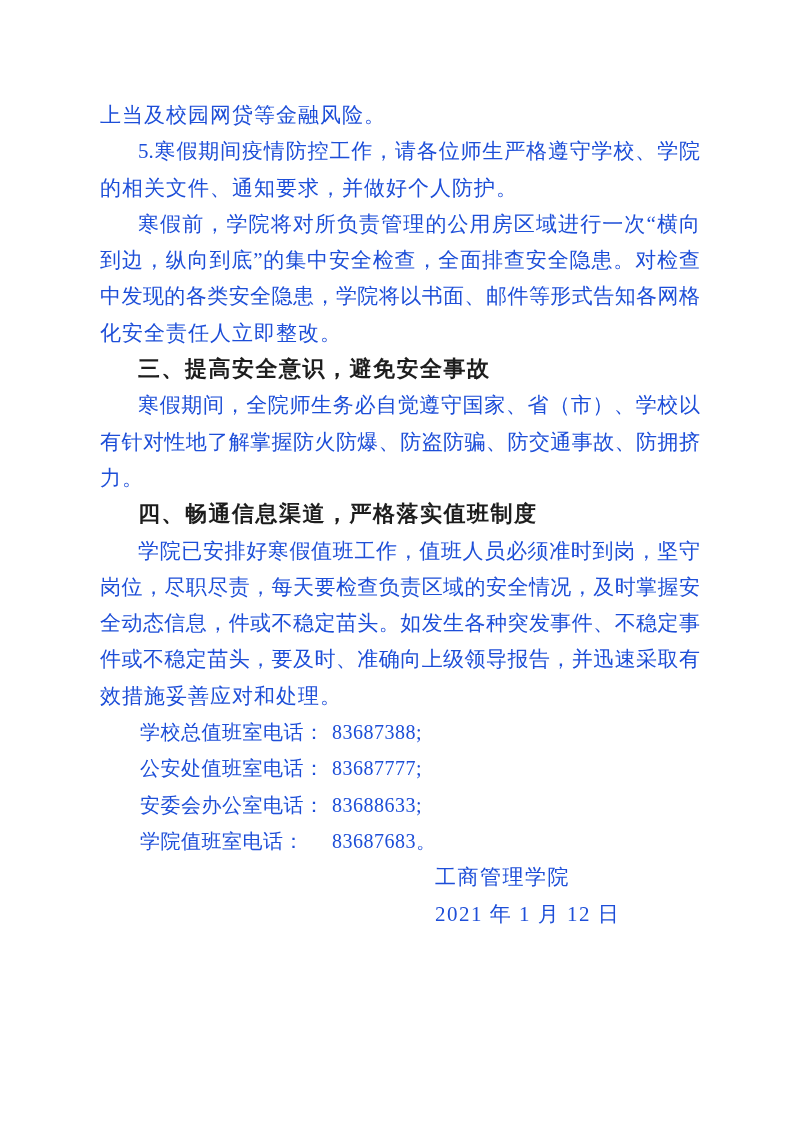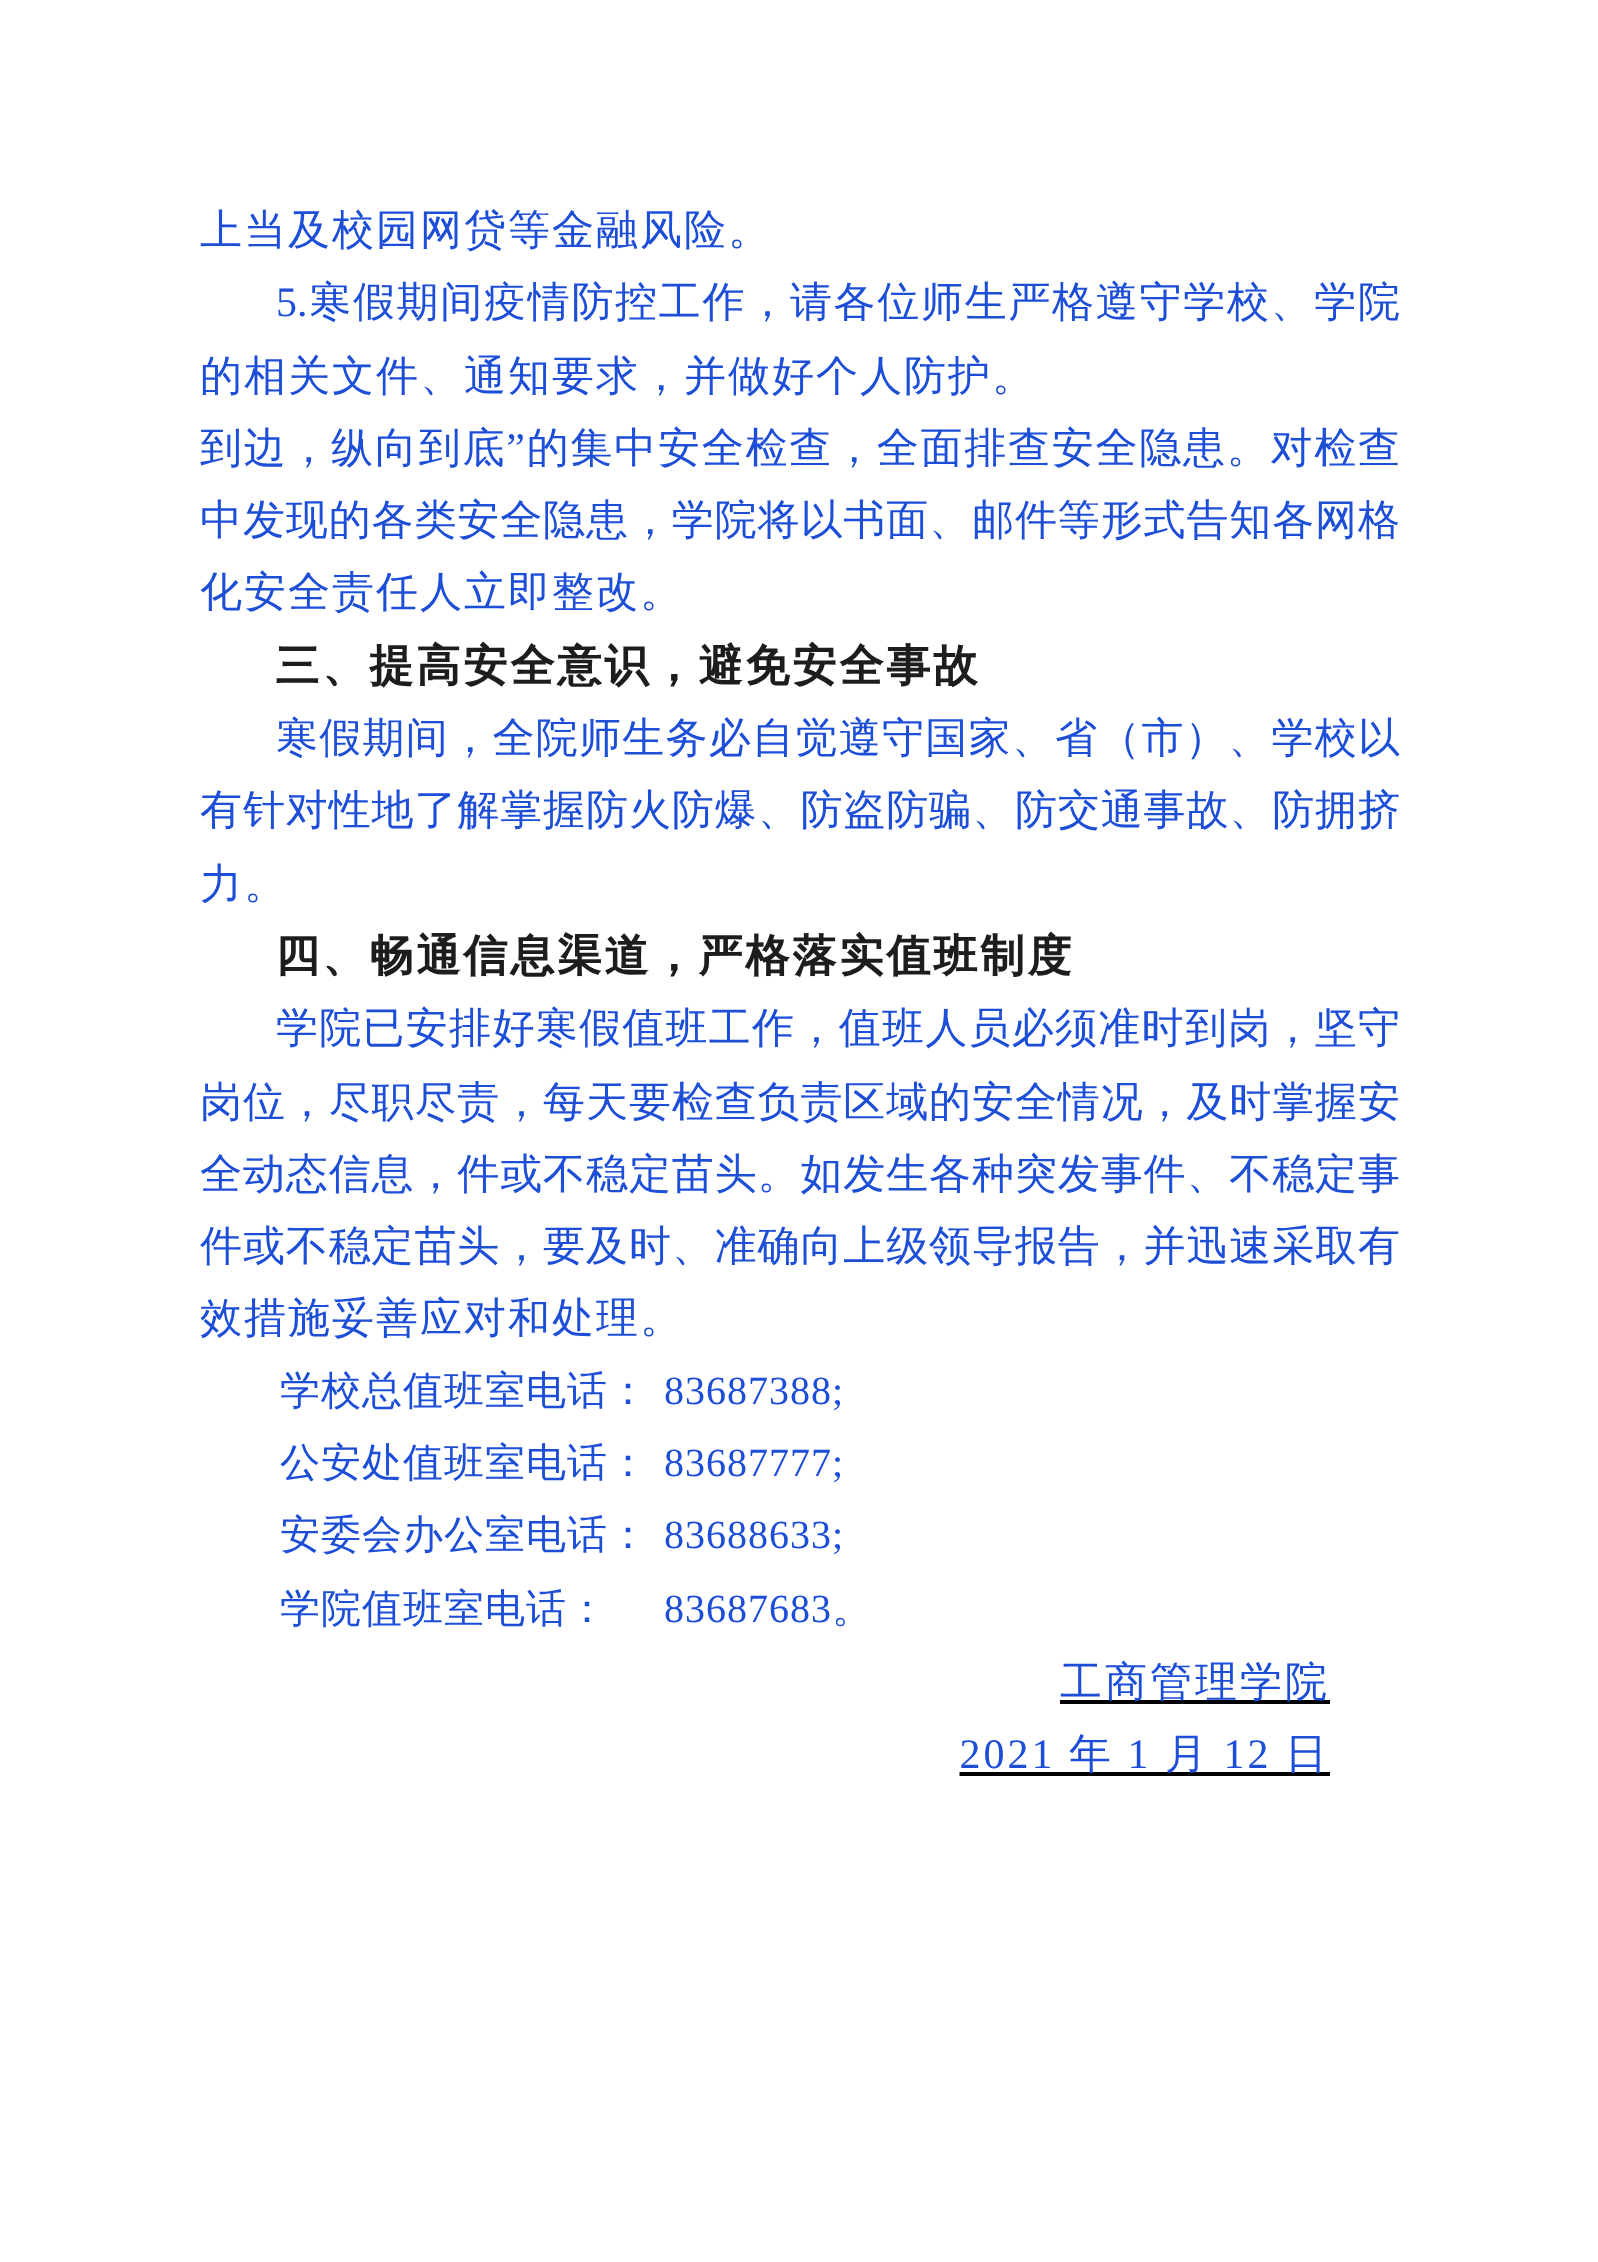--- a/index.html
+++ b/index.html
@@ -47,38 +47,38 @@
     font-size: 20px;
     letter-spacing: 0.5px;
   }
   .ph-label {
     display: inline-block;
     width: 192px;
   }
   .sig-block {
     width: 230px;
     margin: 0 35px 0 auto;
-    text-align: right;
-    text-decoration: underline;
+    text-align: left;
   }
   .sig-block .ln {
     letter-spacing: 1.5px;
     white-space: nowrap;
   }
 </style>
 </head>
 <body>
 
 <div class="page">
   <div class="content">
 
     <div class="ln">上当及校园网贷等金融风险。</div>
     <div class="ln indent full">5.寒假期间疫情防控工作，请各位师生严格遵守学校、学院</div>
     <div class="ln">的相关文件、通知要求，并做好个人防护。</div>
 
+    <div class="ln indent full">寒假前，学院将对所负责管理的公用房区域进行一次“横向</div>
     <div class="ln full">到边，纵向到底”的集中安全检查，全面排查安全隐患。对检查</div>
     <div class="ln full">中发现的各类安全隐患，学院将以书面、邮件等形式告知各网格</div>
     <div class="ln">化安全责任人立即整改。</div>
 
     <div class="ln indent heading">三、提高安全意识，避免安全事故</div>
     <div class="ln indent full">寒假期间，全院师生务必自觉遵守国家、省（市）、学校以</div>
     <div class="ln full">有针对性地了解掌握防火防爆、防盗防骗、防交通事故、防拥挤</div>
     <div class="ln">力。</div>
 
     <div class="ln indent heading">四、畅通信息渠道，严格落实值班制度</div>

